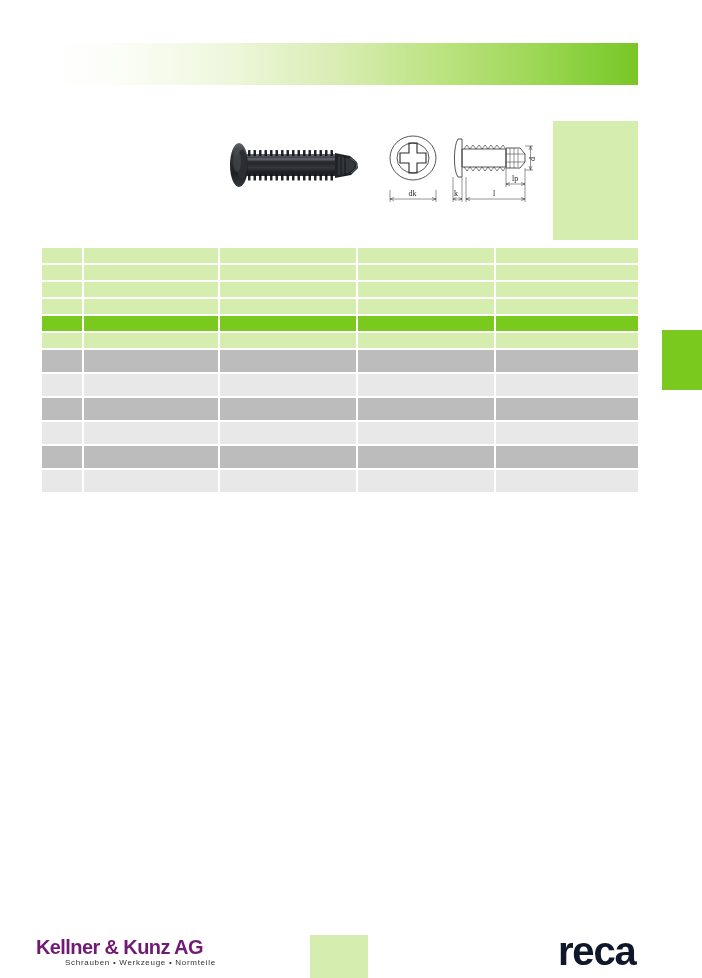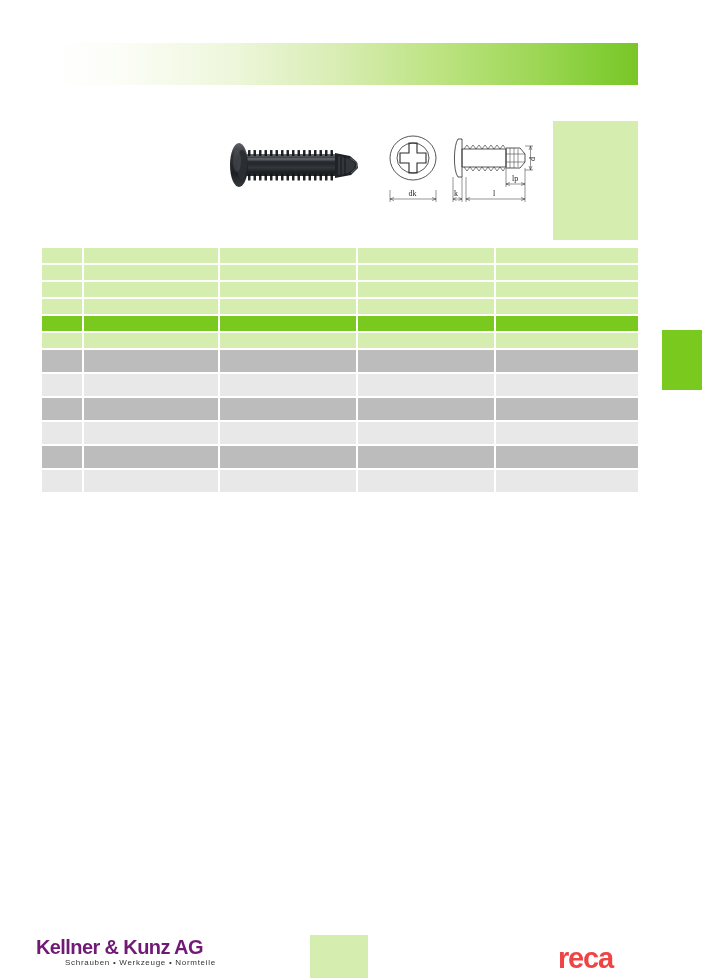--- a/index.html
+++ b/index.html
@@ -148,25 +148,25 @@
     height: 43px;
     background: #d6edb0;
     text-align: center;
     font-size: 10px;
     color: #2f2f2f;
     line-height: 43px;
   }
   .reca-logo {
     position: absolute;
     left: 558px;
-    top: 22px;
-    font-size: 29px;
+    top: 9px;
+    font-size: 40px;
     font-weight: bold;
     letter-spacing: -1.2px;
-    color: #ef4444;
+    color: #0f172a;
   }
 
   svg { display: block; }
 </style>
 </head>
 <body>
 
 <div class="page">
 
   <div class="header-band"></div>

